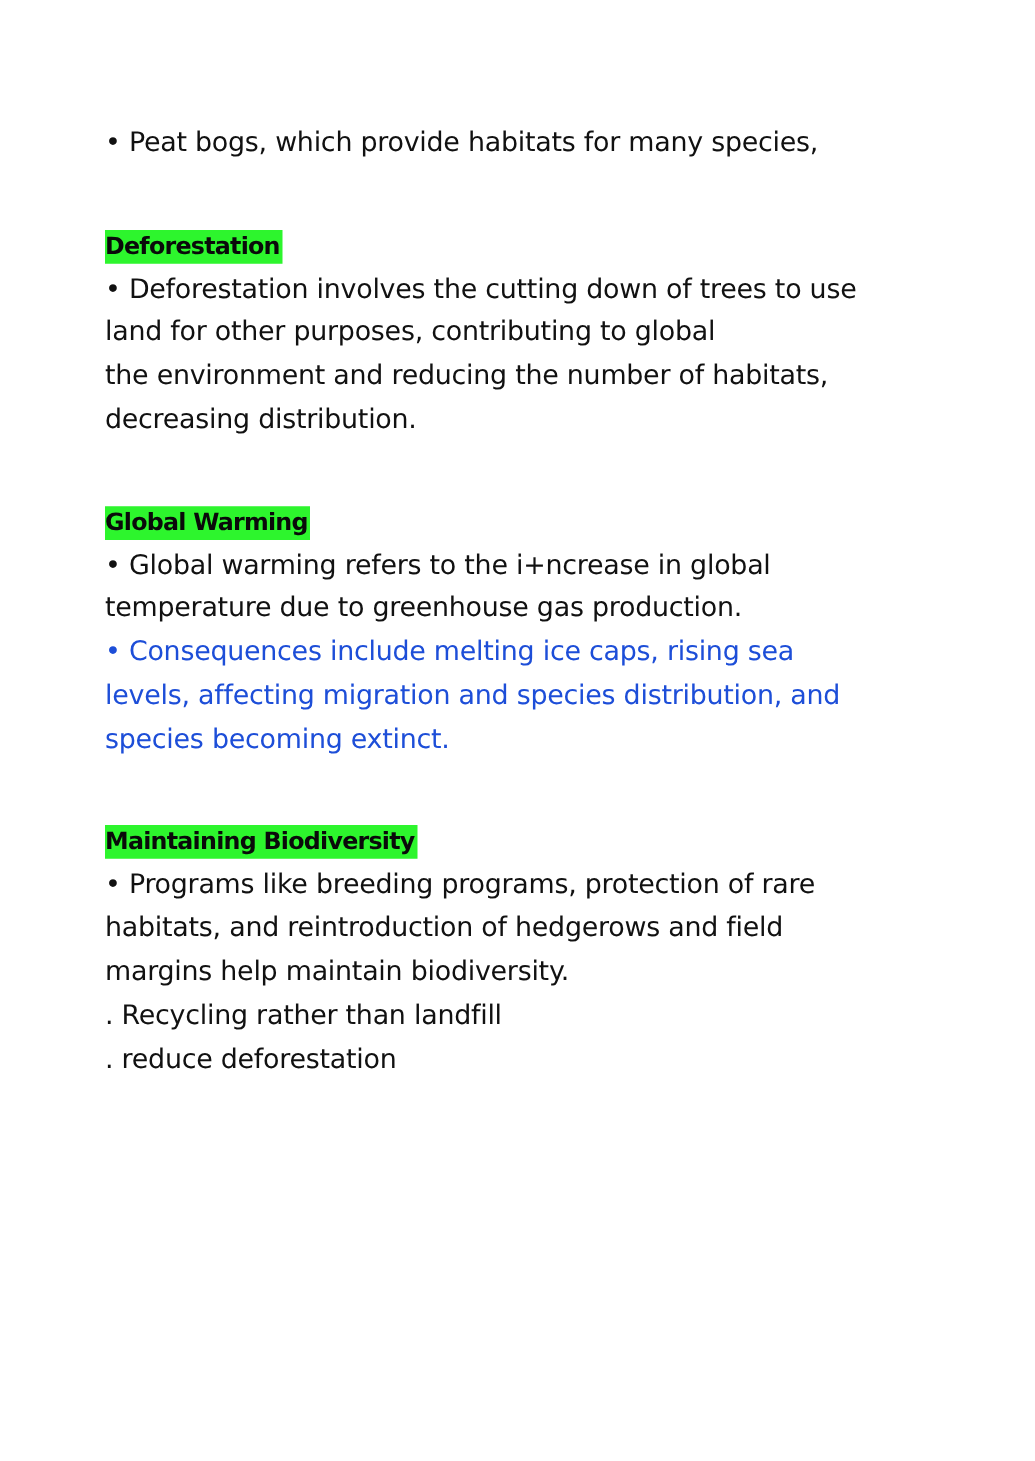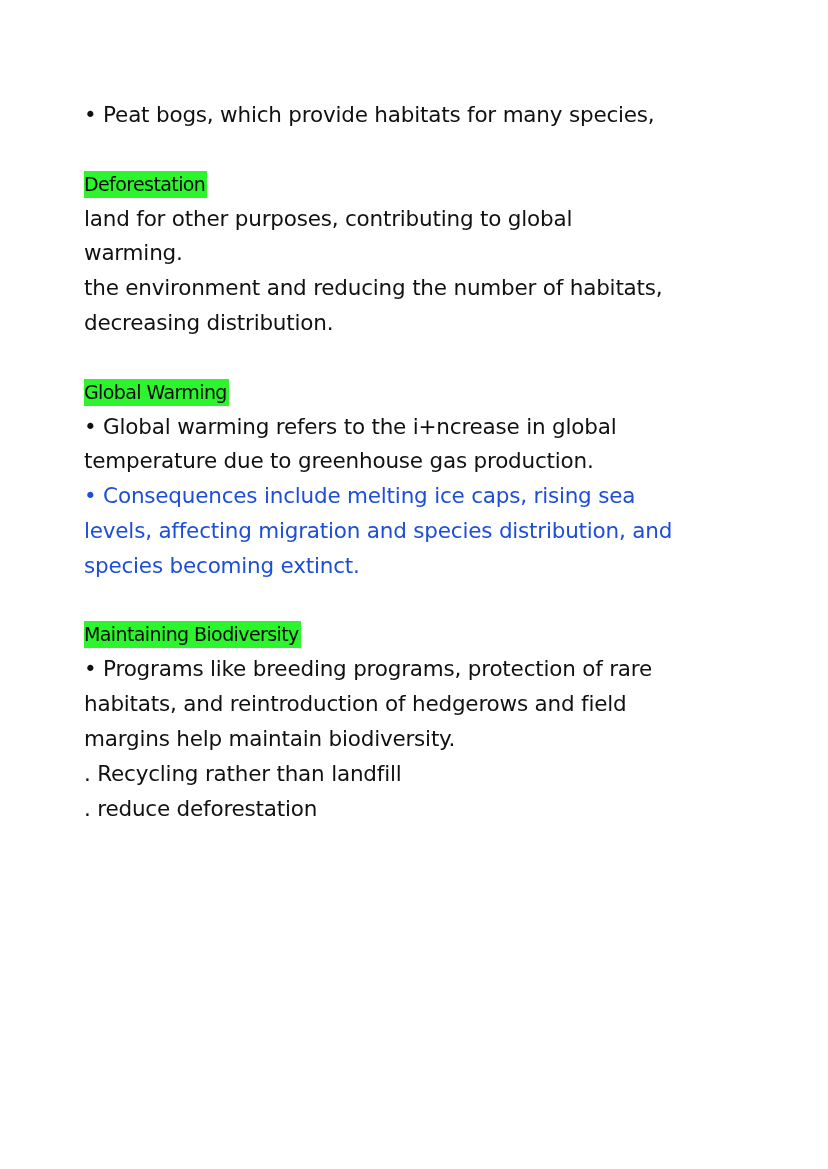--- a/index.html
+++ b/index.html
@@ -1,37 +1,37 @@
 <!DOCTYPE html>
 <html><head>
   <meta charset="utf-8">
   <style>
     html, body { margin: 0; padding: 0; background: #ffffff; }
     body { width: 828px; height: 1169px; position: relative; overflow: hidden;
       font-family: "DejaVu Sans", sans-serif; color: #111111; }
     .page { position: absolute; left: 84px; top: 98px; width: 640px; }
     .line { font-size: 21.5px; line-height: 34.8px; white-space: nowrap; letter-spacing: -0.2px; }
-    .heading { display: inline-block; background: #2df52d; font-weight: normal;
-      font-size: 19px; line-height: 27px; letter-spacing: -0.6px; padding: 0 2px 0 0; margin-top: 3px; margin-bottom: 4px; color: #0a0a0a; }
+    .heading { display: inline-block; background: #2df52d; font-weight: bold;
+      font-size: 19px; line-height: 27px; letter-spacing: -0.6px; padding: 0 2px 0 0; margin-top: 16px; margin-bottom: 4px; color: #0a0a0a; }
     .gap { height: 34.8px; }
     .green { color: #1d4ed8; }
   </style>
 </head>
 <body>
 
 <div class="page">
   <div>
     <div class="line">• Peat bogs, which provide habitats for many species,</div>
   </div>
   <div class="gap"></div>
 
   <div>
     <span class="heading">Deforestation</span>
+    <div class="line">• Deforestation involves the cutting down of trees to use</div>
     <div class="line">land for other purposes, contributing to global</div>
-    <div class="line">warming.</div>
     <div class="line">the environment and reducing the number of habitats,</div>
     <div class="line">decreasing distribution.</div>
   </div>
   <div class="gap"></div>
 
   <div>
     <span class="heading">Global Warming</span>
     <div class="line">• Global warming refers to the i+ncrease in global</div>
     <div class="line">temperature due to greenhouse gas production.</div>
     <div class="line green">• Consequences include melting ice caps, rising sea</div>

